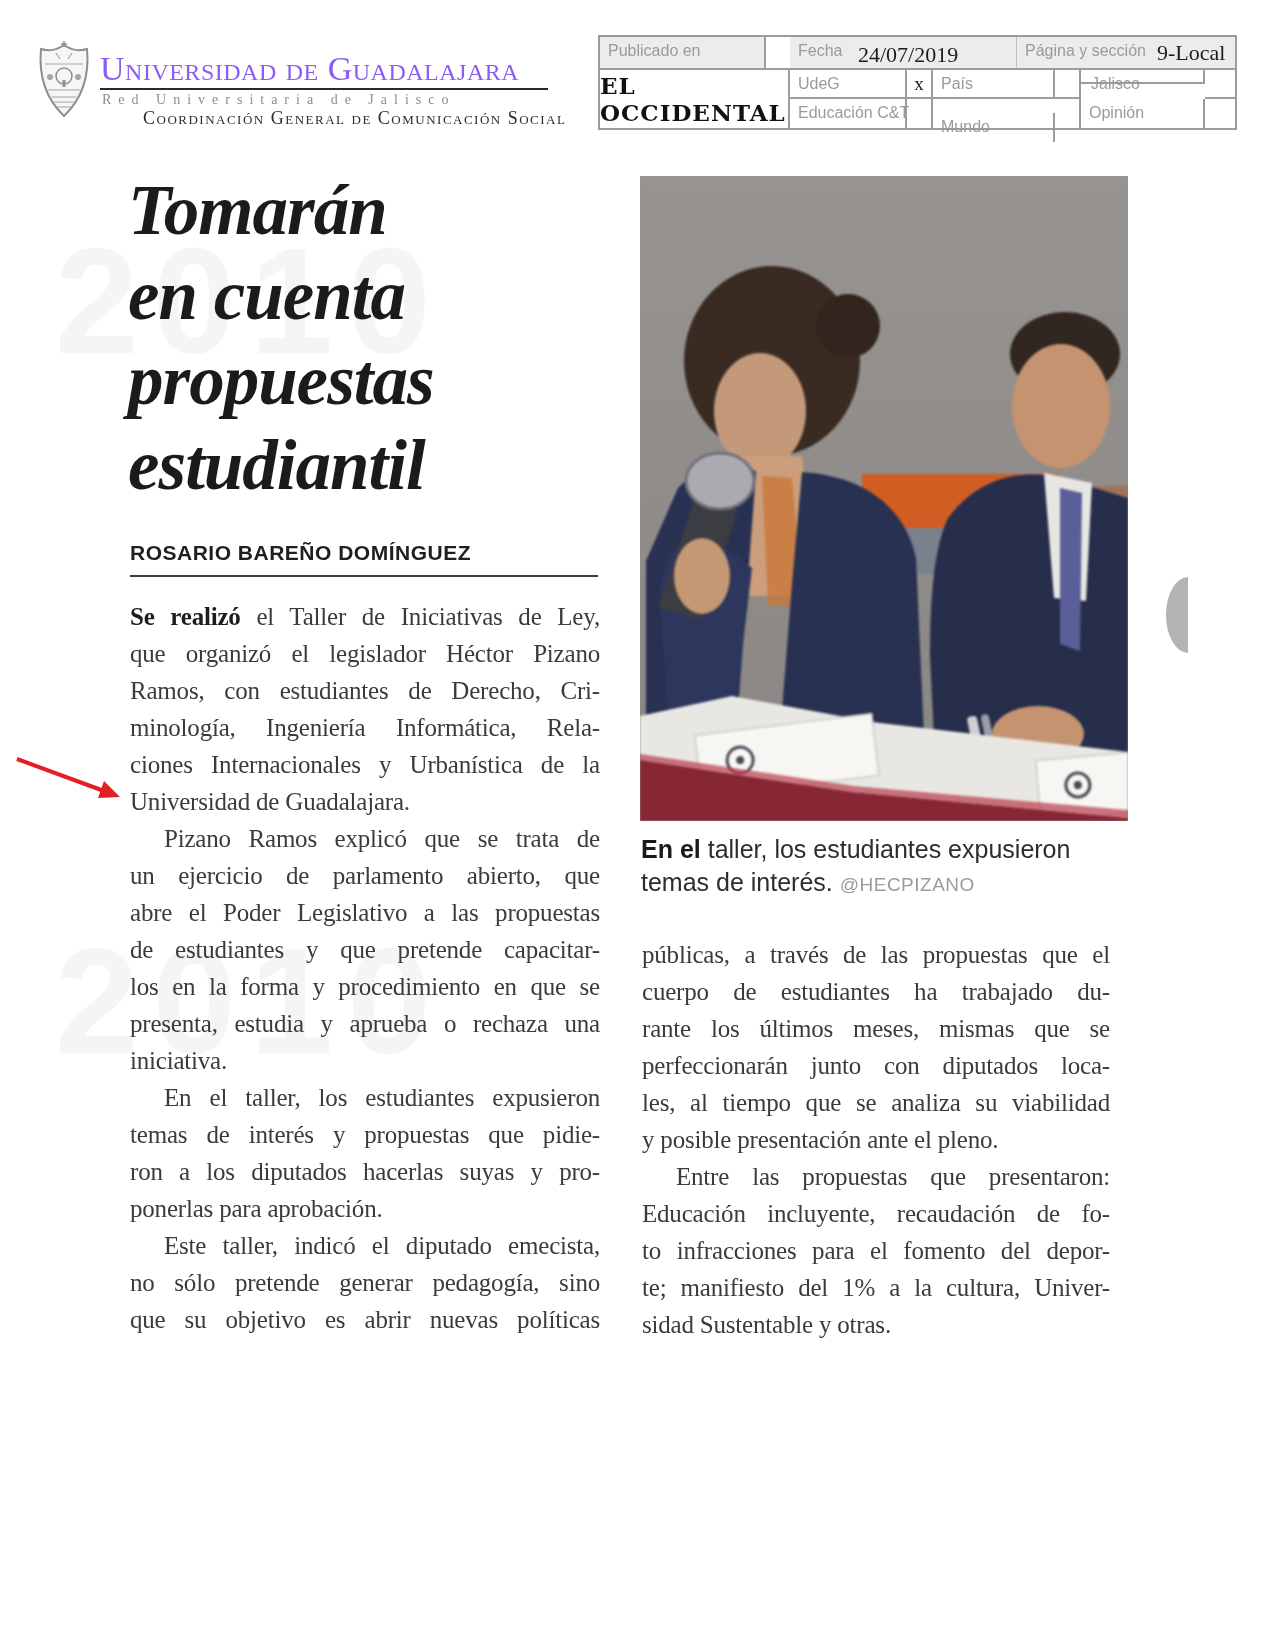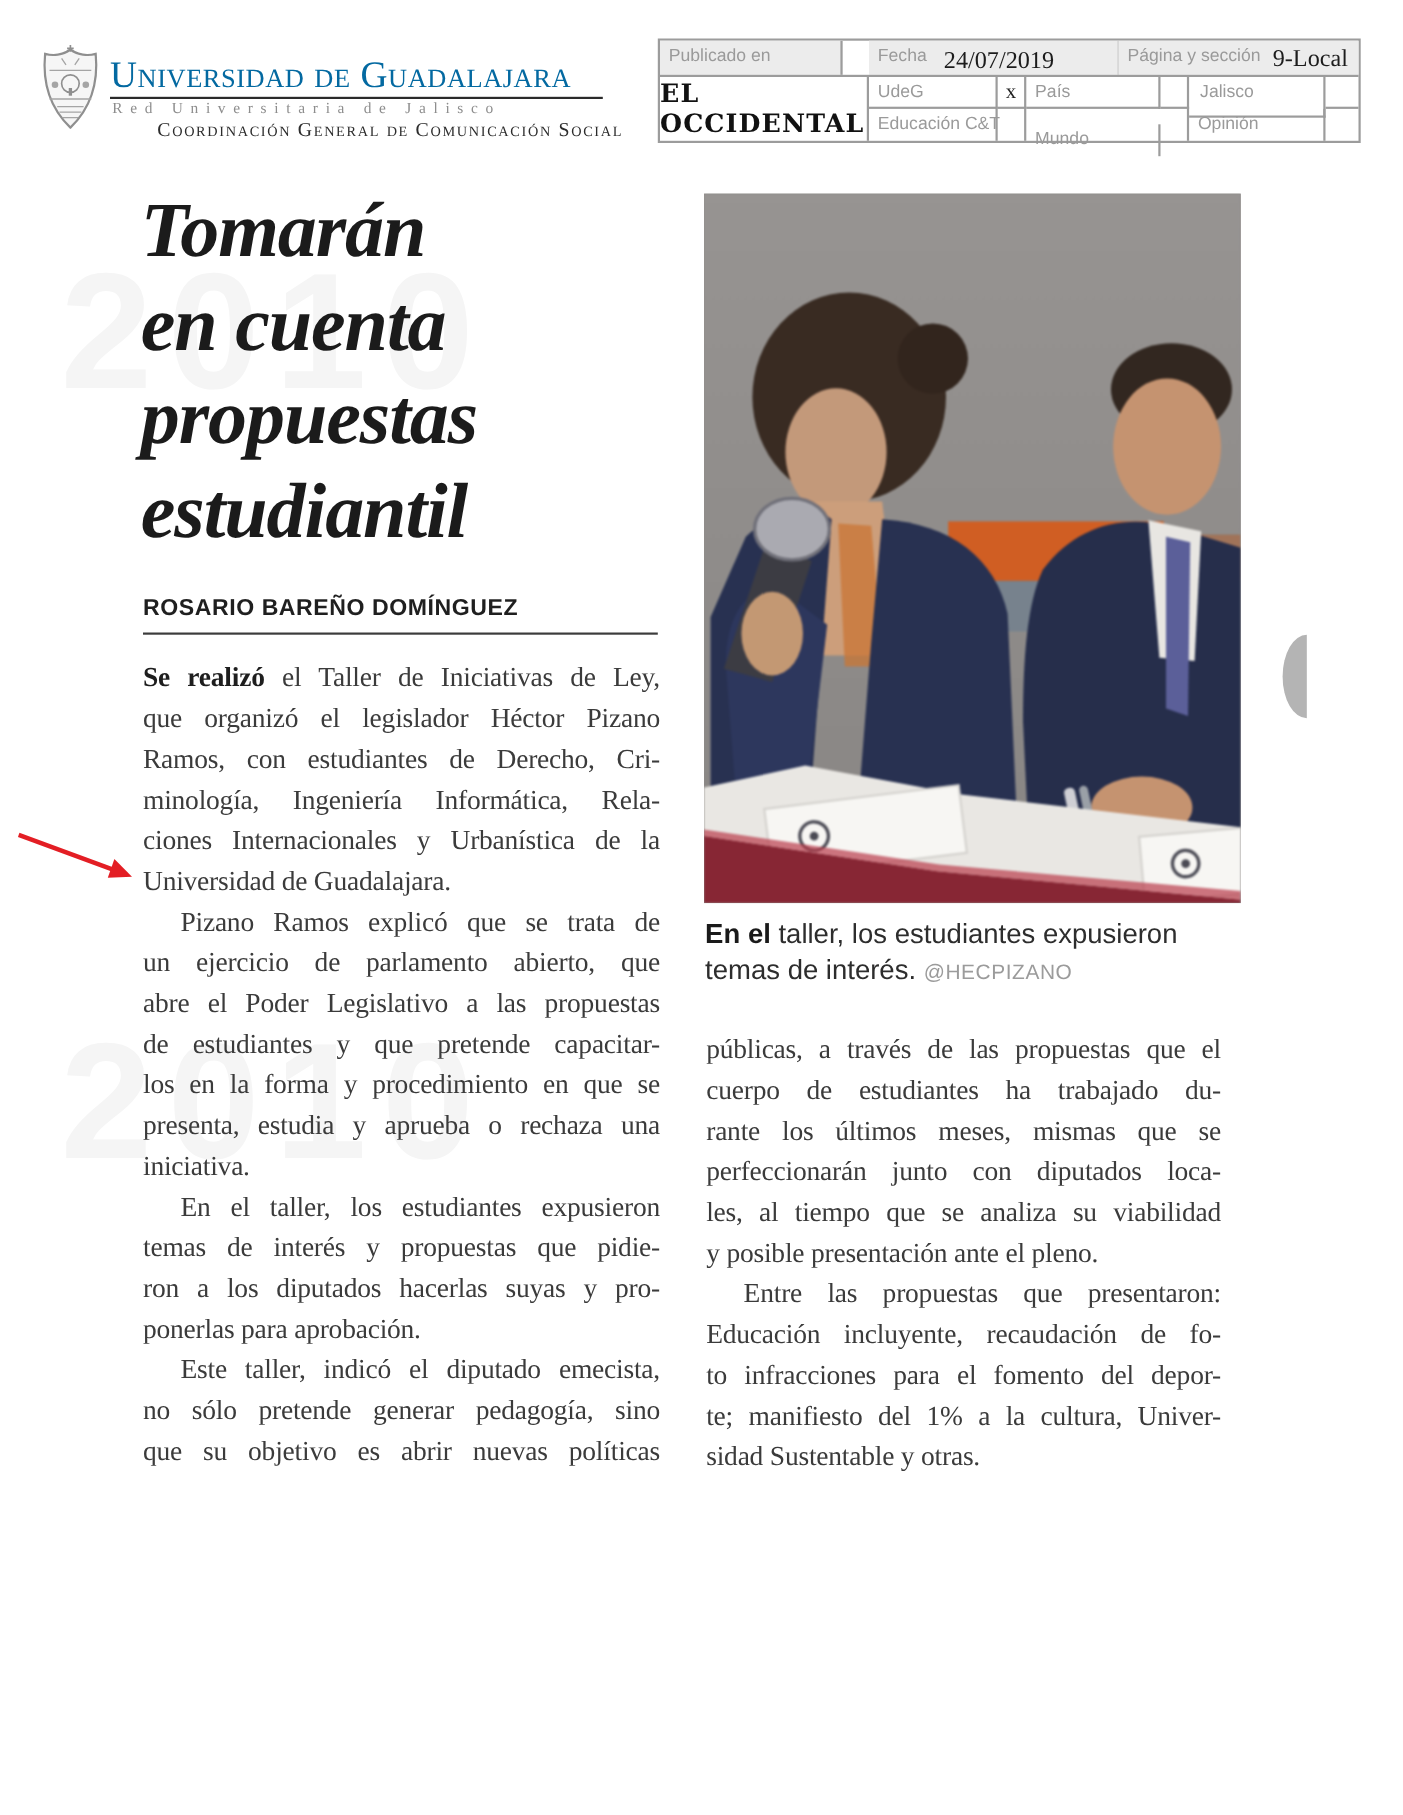--- a/index.html
+++ b/index.html
@@ -11,21 +11,21 @@
   
   .watermark{
     position:absolute;font:700 150px "Liberation Sans",sans-serif;
     color:#f5f5f5;letter-spacing:14px;user-select:none;
   }
 
   
   .mast-title{
     position:absolute;left:100px;top:50px;width:460px;
     font-family:"Liberation Serif",serif;font-variant:small-caps;
-    font-size:34px;color:#0369a1;letter-spacing:.5px;white-space:nowrap;
+    font-size:34px;color:#8b5cf6;letter-spacing:.5px;white-space:nowrap;
   }
   .mast-underline{position:absolute;left:100px;top:88px;width:448px;height:2px;background:#2a2a2a;}
   .mast-sub{
     position:absolute;left:102px;top:92px;width:448px;
     font-family:"Liberation Serif",serif;font-size:14px;color:#8d8d8d;
     letter-spacing:7px;white-space:nowrap;
   }
   .mast-dept{
     position:absolute;left:143px;top:108px;
     font-family:"Liberation Serif",serif;font-variant:small-caps;
@@ -138,21 +138,21 @@
     <span class="ct-val" style="position:absolute;left:140px;top:3px;">9-Local</span>
   </div>
   <div class="ct-cell" style="left:0;top:31px;width:635px;height:2px;background:#9c9c9c;"></div>
 
   <div class="ct-cell ct-source br" style="left:0;top:33px;width:190px;height:58px;">EL OCCIDENTAL</div>
 
   <div class="ct-cell ct-label br bb" style="left:190px;top:33px;width:117px;height:29px;">UdeG</div>
   <div class="ct-cell ct-mark br bb" style="left:307px;top:33px;width:26px;height:29px;">x</div>
   <div class="ct-cell ct-label br bb" style="left:333px;top:33px;width:122px;height:29px;">País</div>
   <div class="ct-cell ct-mark br bb" style="left:455px;top:33px;width:26px;height:29px;"></div>
-  <div class="ct-cell ct-label br bb" style="left:481px;top:33px;width:124px;height:37px;padding-left:10px;">Jalisco</div>
+  <div class="ct-cell ct-label br bb" style="left:481px;top:33px;width:124px;height:14px;padding-left:10px;">Jalisco</div>
   <div class="ct-cell ct-mark bb" style="left:605px;top:33px;width:30px;height:29px;"></div>
 
   <div class="ct-cell ct-label br" style="left:190px;top:62px;width:117px;height:29px;">Educación C&amp;T</div>
   <div class="ct-cell ct-mark br" style="left:307px;top:62px;width:26px;height:29px;"></div>
   <div class="ct-cell ct-label br" style="left:333px;top:76px;width:122px;height:29px;">Mundo</div>
   <div class="ct-cell ct-mark br" style="left:455px;top:62px;width:26px;height:29px;"></div>
   <div class="ct-cell ct-label br" style="left:481px;top:62px;width:124px;height:29px;">Opinión</div>
   <div class="ct-cell ct-mark" style="left:605px;top:62px;width:30px;height:29px;"></div>
 </div>
 

